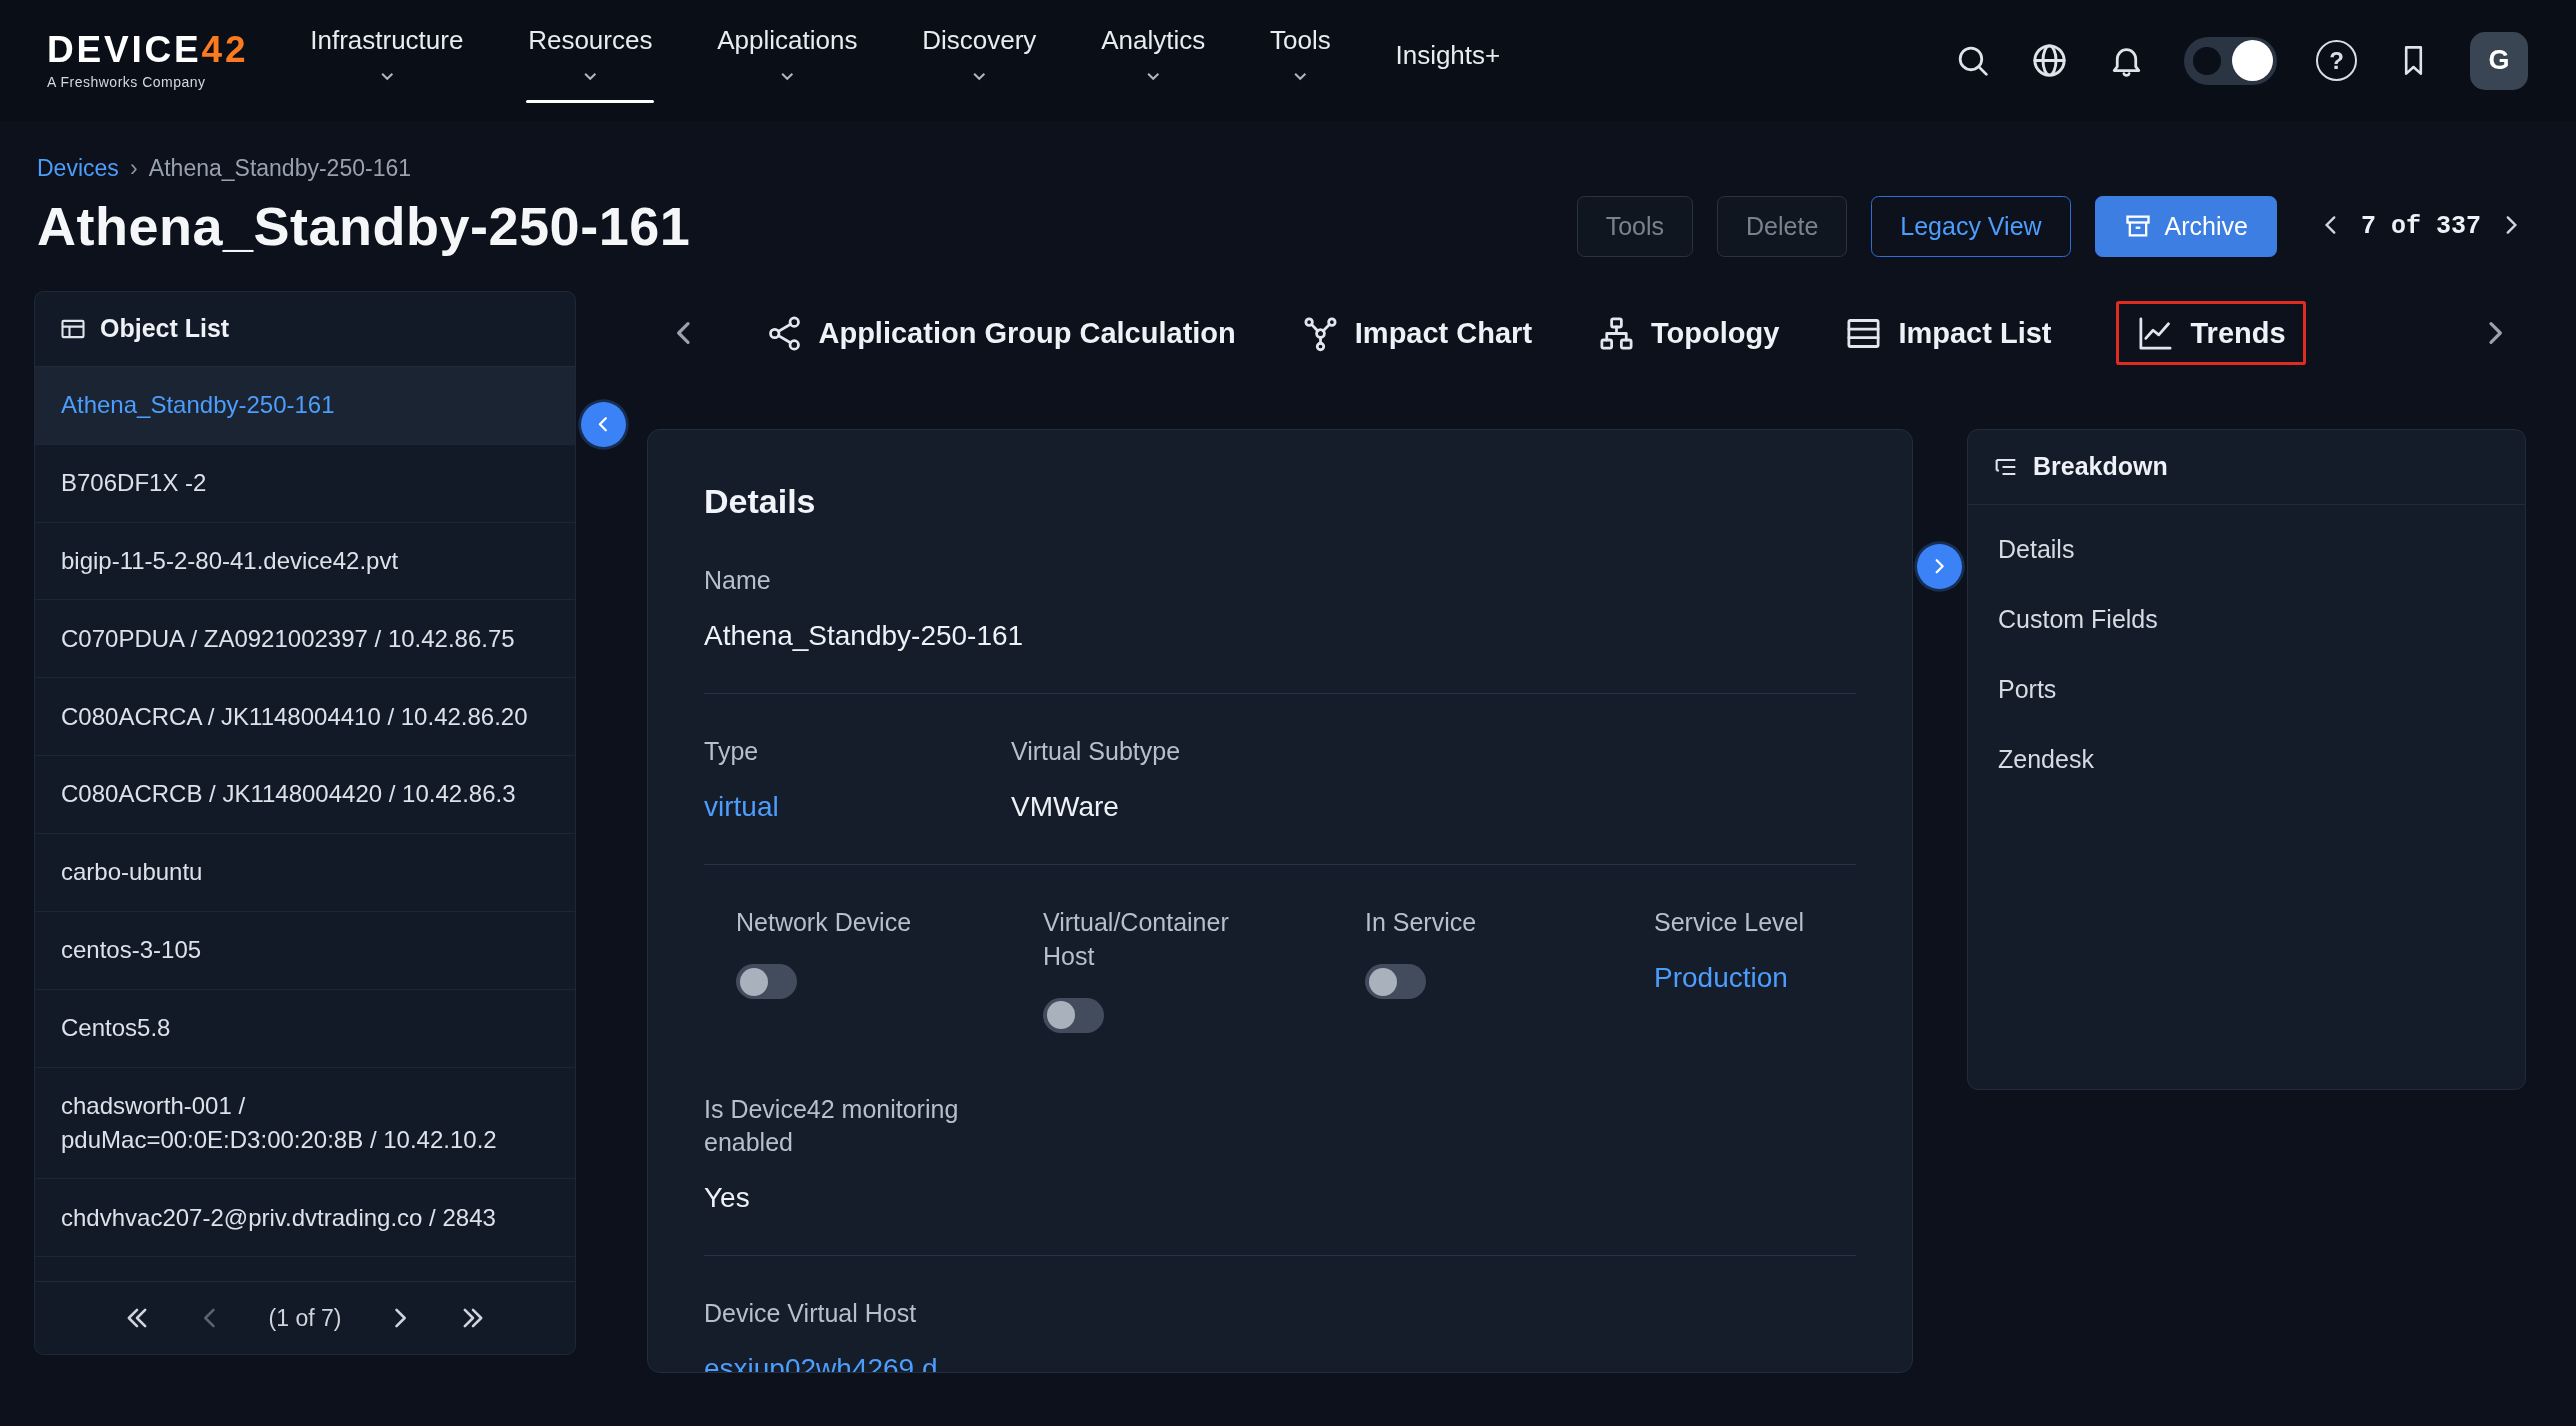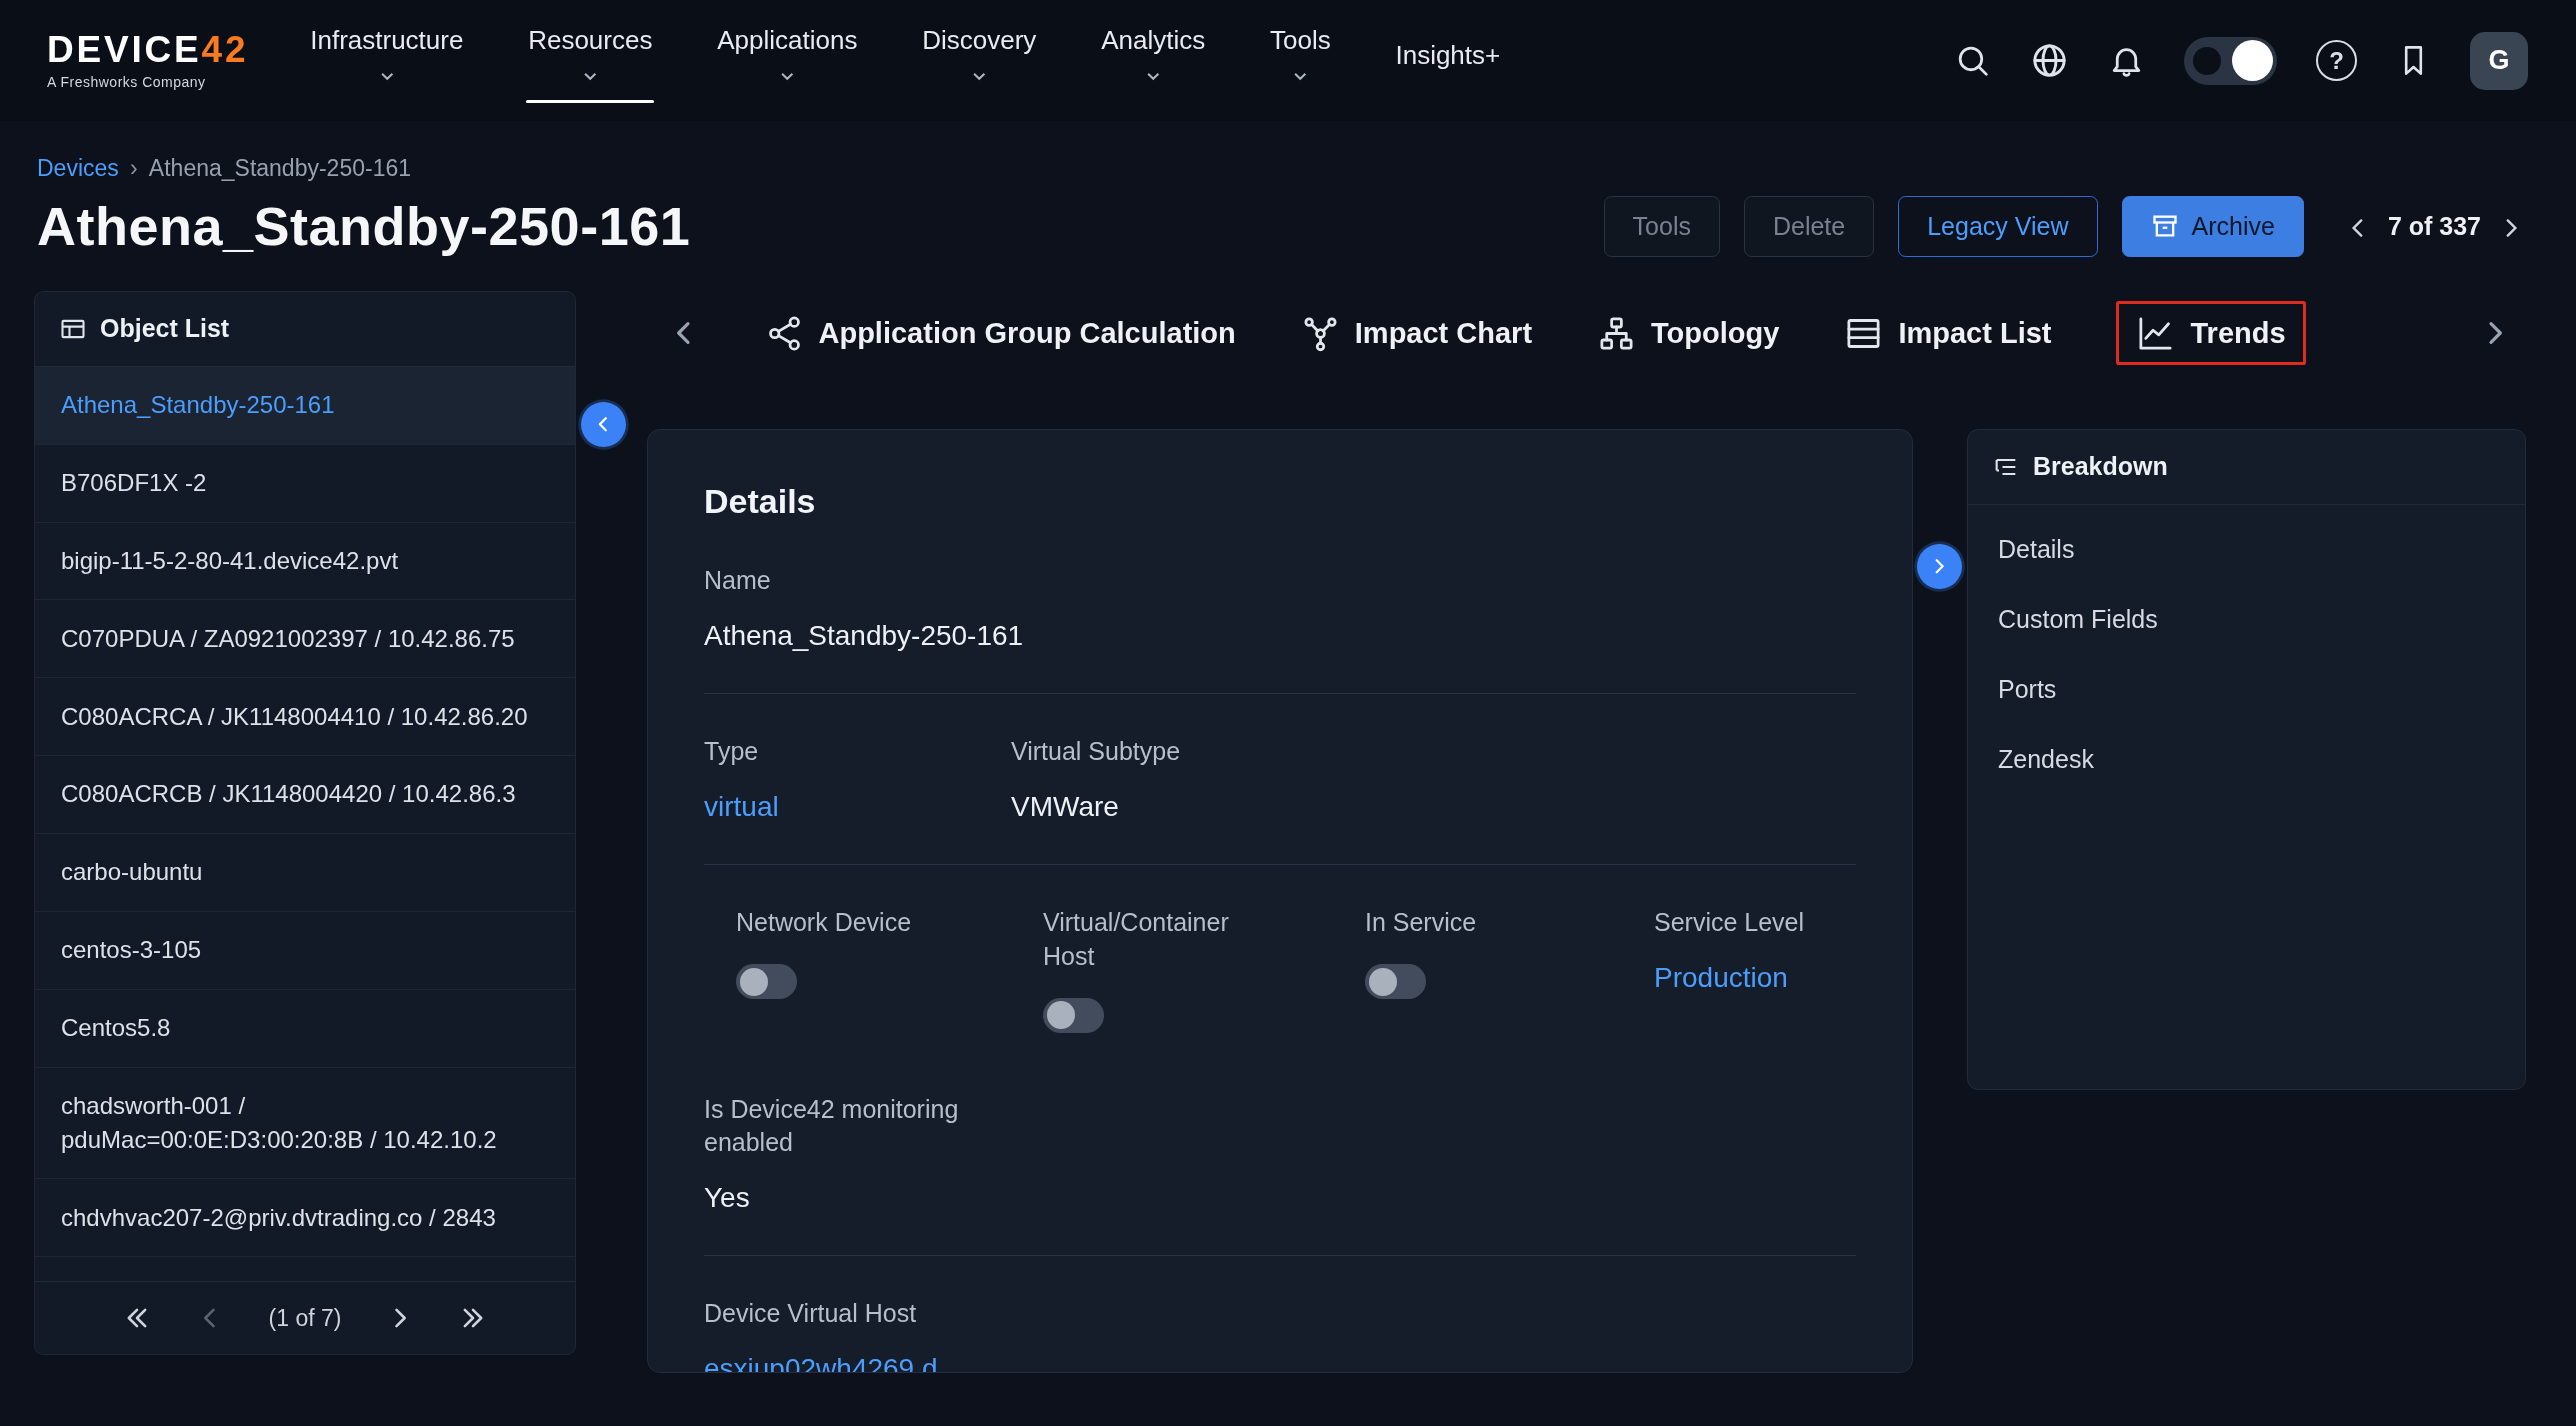--- a/index.html
+++ b/index.html
@@ -59,23 +59,23 @@
   .title-row { display:flex; align-items:center; margin:13px 52px 0 37px; }
   .page-title { font-size:54px; font-weight:800; letter-spacing:0.5px; color:#f4f6f8; }
   .actions { margin-left:auto; display:flex; align-items:center; gap:24px; }
   .btn {
     height:61px; padding:0 28px; border-radius:7.5px; font-size:25px;
     display:flex; align-items:center; gap:13px; cursor:pointer; white-space:nowrap;
     font-family:"Liberation Sans", sans-serif;
   }
   .btn-muted { background:#10161f; border:0.9px solid #2a3342; color:#79828f; }
   .btn-outline-blue { background:transparent; border:0.9px solid #2e6fd6; color:#4d9dfc; }
-  .btn-primary { background:#3d7ee3; border:0.9px solid #3d7ee3; color:#0f172a; }
+  .btn-primary { background:#3d7ee3; border:0.9px solid #3d7ee3; color:#ffffff; }
   .btn-primary svg { stroke:#ffffff; fill:none; stroke-width:2; }
-  .pager { display:flex; align-items:flex-end; gap:17px; margin-left:17px; }
+  .pager { display:flex; align-items:flex-start; gap:17px; margin-left:17px;font-family:Liberation Mono, monospace; }
   .pager svg { stroke:#cfd6de; fill:none; stroke-width:2.2; stroke-linecap:round; cursor:pointer; }
   .pager-label { font-size:25px; font-weight:700; color:#eef1f5; }
 
   
   .content { position:relative; display:flex; align-items:flex-start; margin-top:34px; padding:0 52px 0 34px; }
 
   
   .object-list {
     width:542px; height:1064px; background:#121a28;
     border:0.9px solid #1e2836; border-radius:9.3px;

